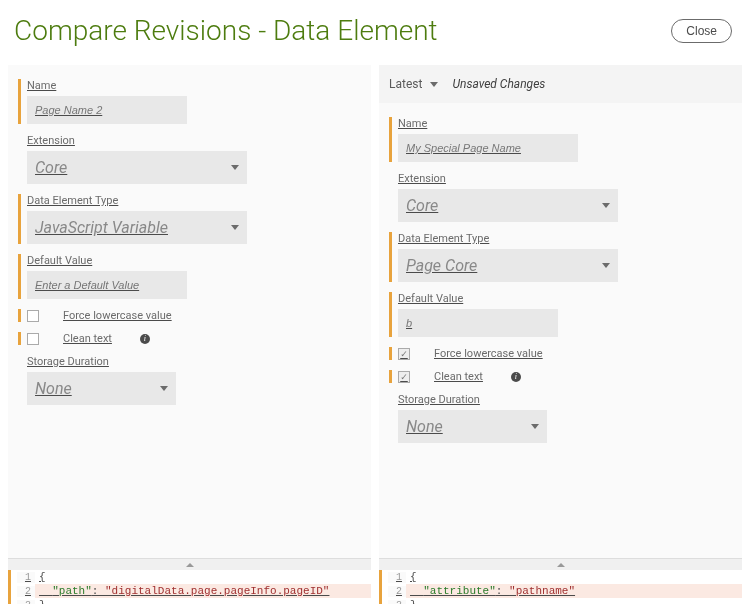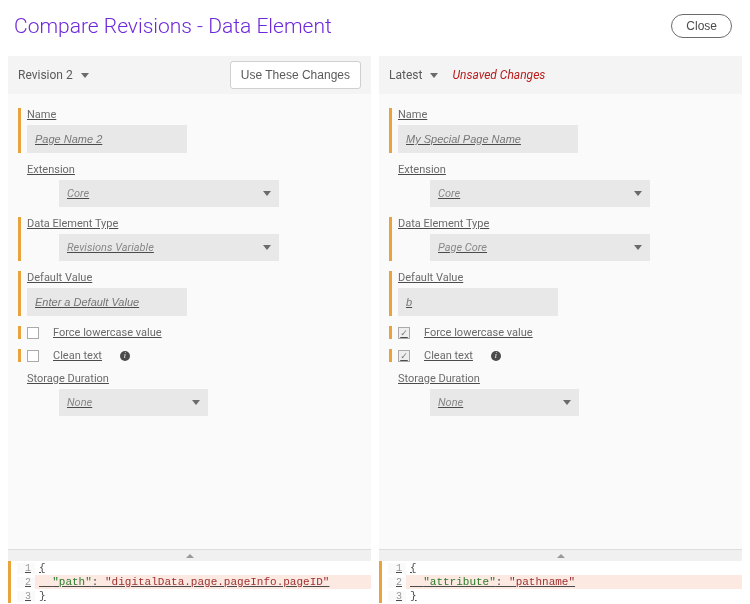--- a/index.html
+++ b/index.html
@@ -12,23 +12,23 @@
     height: 604px;
     overflow: hidden;
   }
   .header {
     display: flex;
     justify-content: space-between;
     align-items: center;
     padding: 14px 18px 18px 14px;
   }
   .header-title {
-    font-size: 21px;
+    font-size: 28px;
     font-weight: 300;
-    color: #6d28d9;
+    color: #4d7c0f;
   }
   .close-btn {
     border: 1.5px solid #6b6b6b;
     background: #fff;
     border-radius: 14px;
     padding: 4px 14px;
     font-size: 12px;
     color: #4b4b4b;
     cursor: pointer;
     margin-left: 40px;
@@ -68,21 +68,21 @@
   .use-btn {
     border: 1px solid #cfcfcf;
     background: #fff;
     padding: 6px 10px;
     font-size: 12px;
     color: #5a5a5a;
     cursor: pointer;
     border-radius: 3px;
   }
   .unsaved {
-    color: #b91c1c;
+    color: #404040;
     font-size: 12px;
     font-style: italic;
   }
   .panel-body {
     background: #fafafa;
     padding: 14px 12px 10px 10px;
     flex: 1;
     display: flex;
     flex-direction: column;
     gap: 10px;
@@ -119,34 +119,33 @@
     font-size: 11px;
     font-style: italic;
     width: 160px;
   }
   .text-input.wide { width: 180px; }
   .select-box {
     background: #e8e8e8;
     border: none;
     padding: 7px 8px;
     color: #888;
-    font-size: 11px;
+    font-size: 16px;
     font-style: italic;
     width: 220px;
     display: flex;
     justify-content: space-between;
     align-items: center;
     cursor: pointer;
-    margin-left: 32px;
   }
   .select-box.narrow { width: 149px; text-align: right; }
   .check-row {
     display: flex;
     align-items: center;
-    gap: 14px;
+    gap: 24px;
     justify-content: flex-end;
   }
   .checkbox {
     width: 12px; height: 12px;
     border: 1px solid #aaa;
     background: #fff;
     display: inline-flex;
     align-items: center;
     justify-content: center;
     font-size: 9px;
@@ -217,27 +216,20 @@
 <body>
 
 <div class="header">
   <div class="header-title">Compare Revisions - Data Element</div>
   <button class="close-btn">Close</button>
 </div>
 
 <div class="panels">
 
   <div class="panel">
-    <div class="panel-header">
-      <div class="rev-select">
-        <span>Revision 2</span>
-        <span class="chev-down"></span>
-      </div>
-      <button class="use-btn">Use These Changes</button>
-    </div>
     <div class="panel-body">
 
       <div class="field-row">
         <div class="change-bar"></div>
         <div class="field-col">
           <div class="field-label">Name</div>
           <input class="text-input" readonly="" value="Page Name 2" style="">
         </div>
       </div>
 
@@ -250,21 +242,21 @@
             <span class="chev-down"></span>
           </div>
         </div>
       </div>
 
       <div class="field-row">
         <div class="change-bar"></div>
         <div class="field-col">
           <div class="field-label">Data Element Type</div>
           <div class="select-box">
-            <span>Revisions Variable</span>
+            <span>JavaScript Variable</span>
             <span class="chev-down"></span>
           </div>
         </div>
       </div>
 
       <div class="field-row">
         <div class="change-bar"></div>
         <div class="field-col">
           <div class="field-label">Default Value</div>
           <input class="text-input" readonly="" placeholder="Enter a Default Value" style="">

